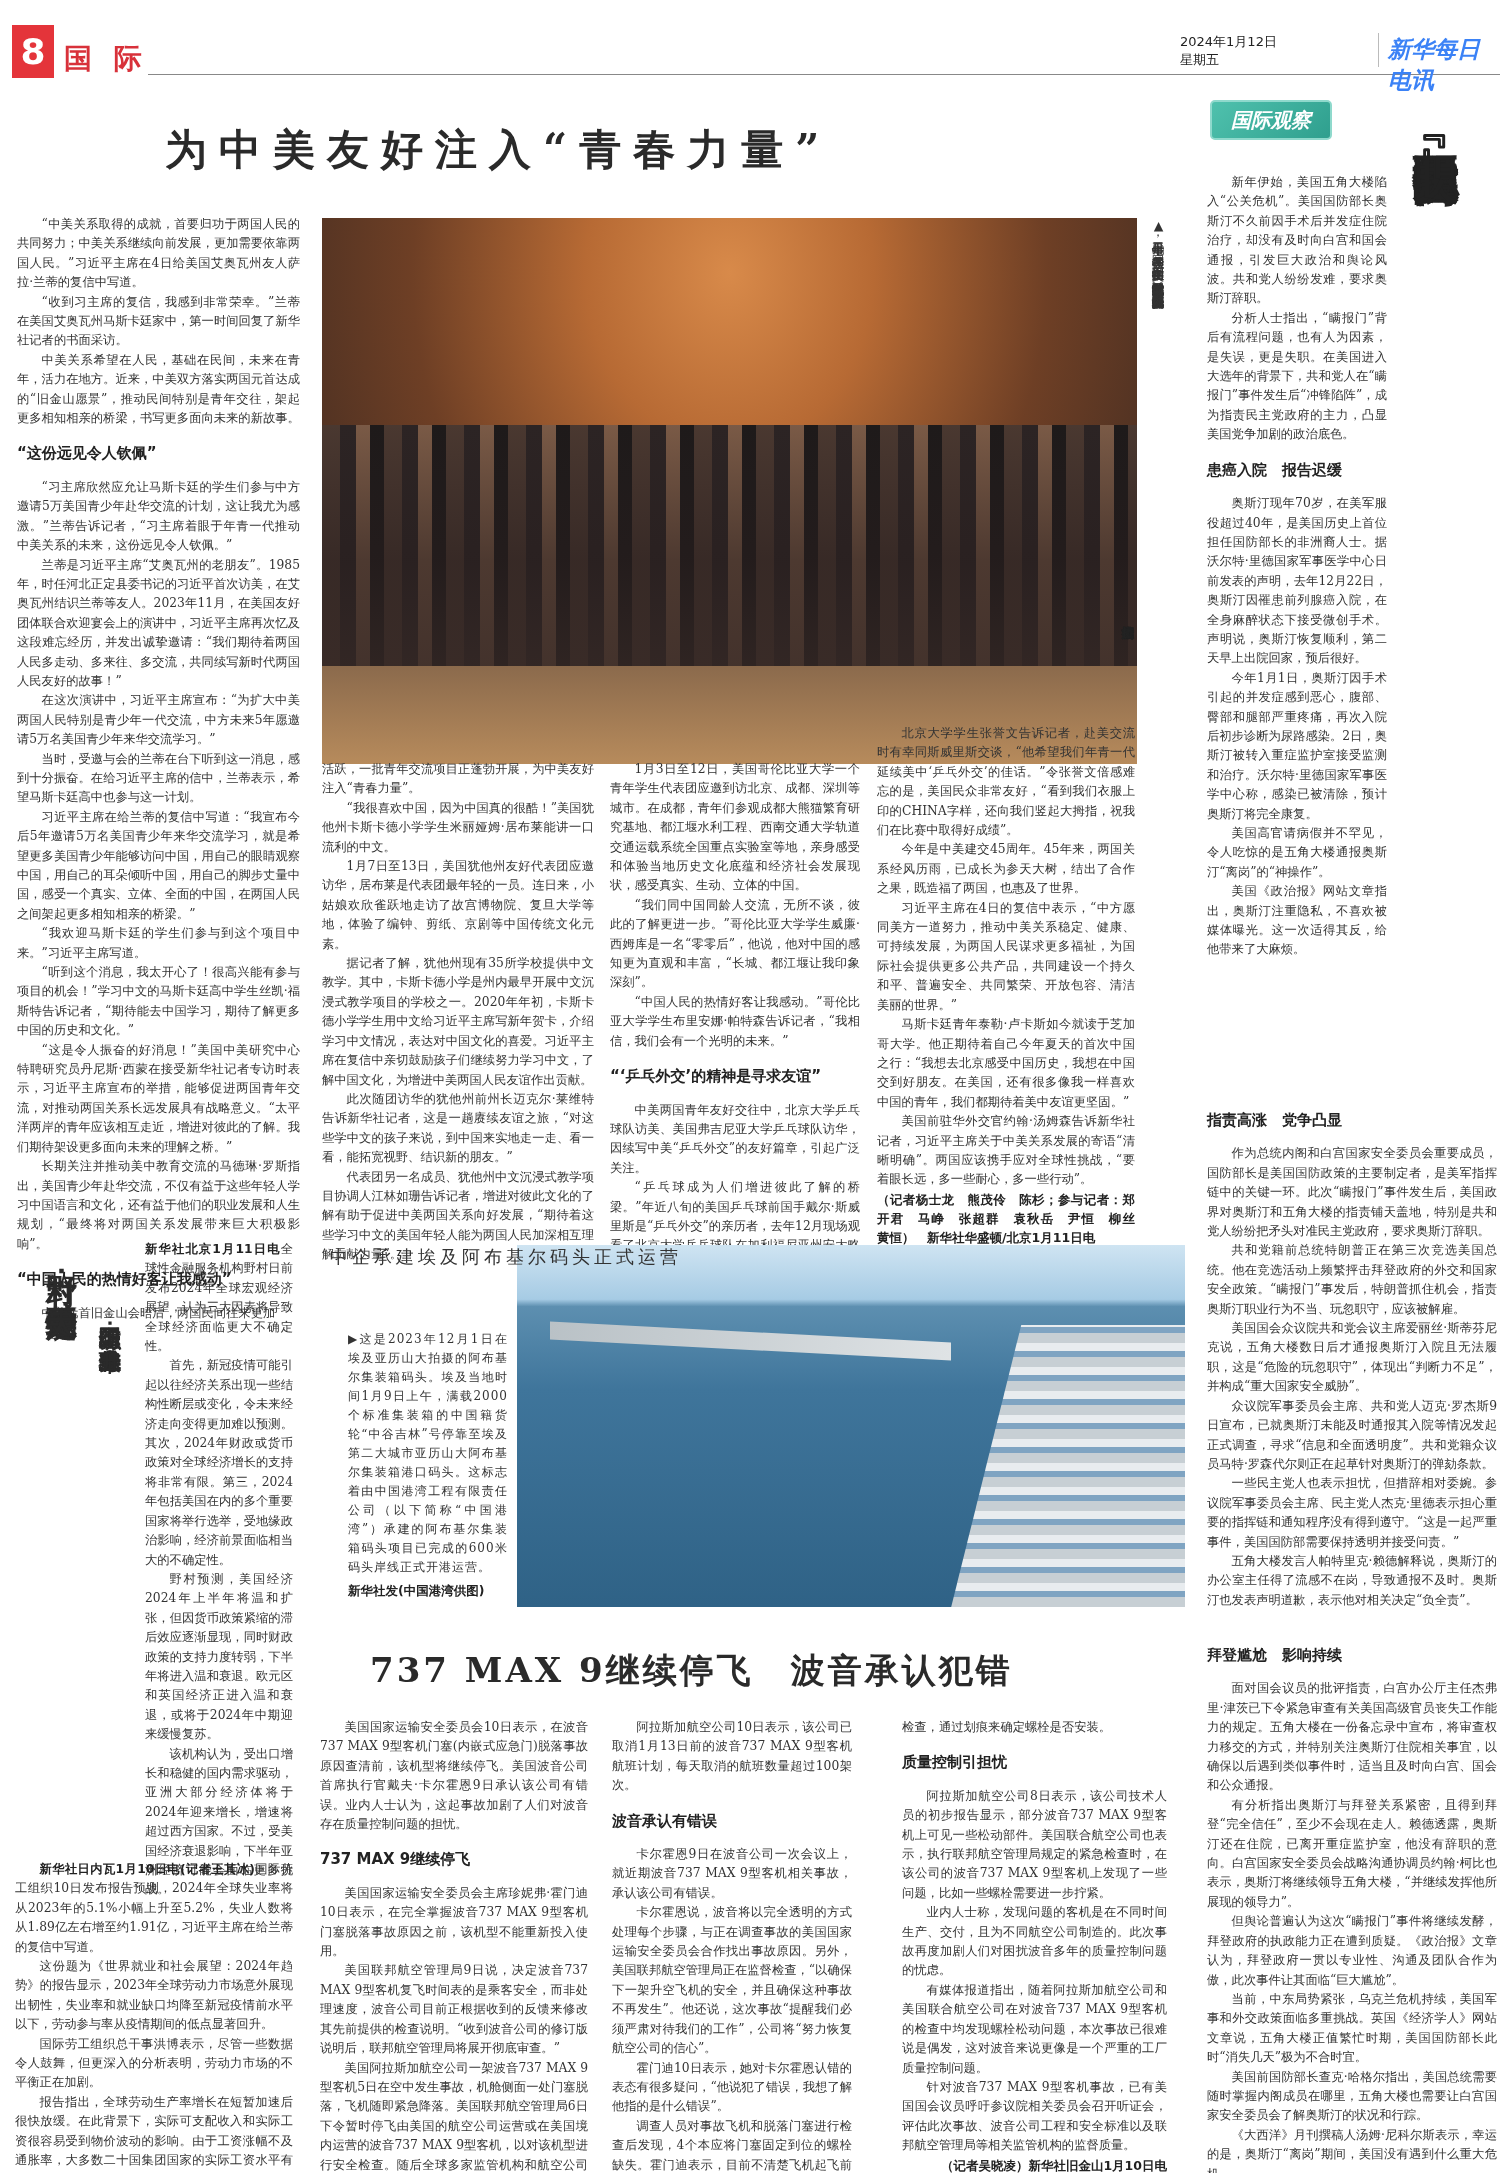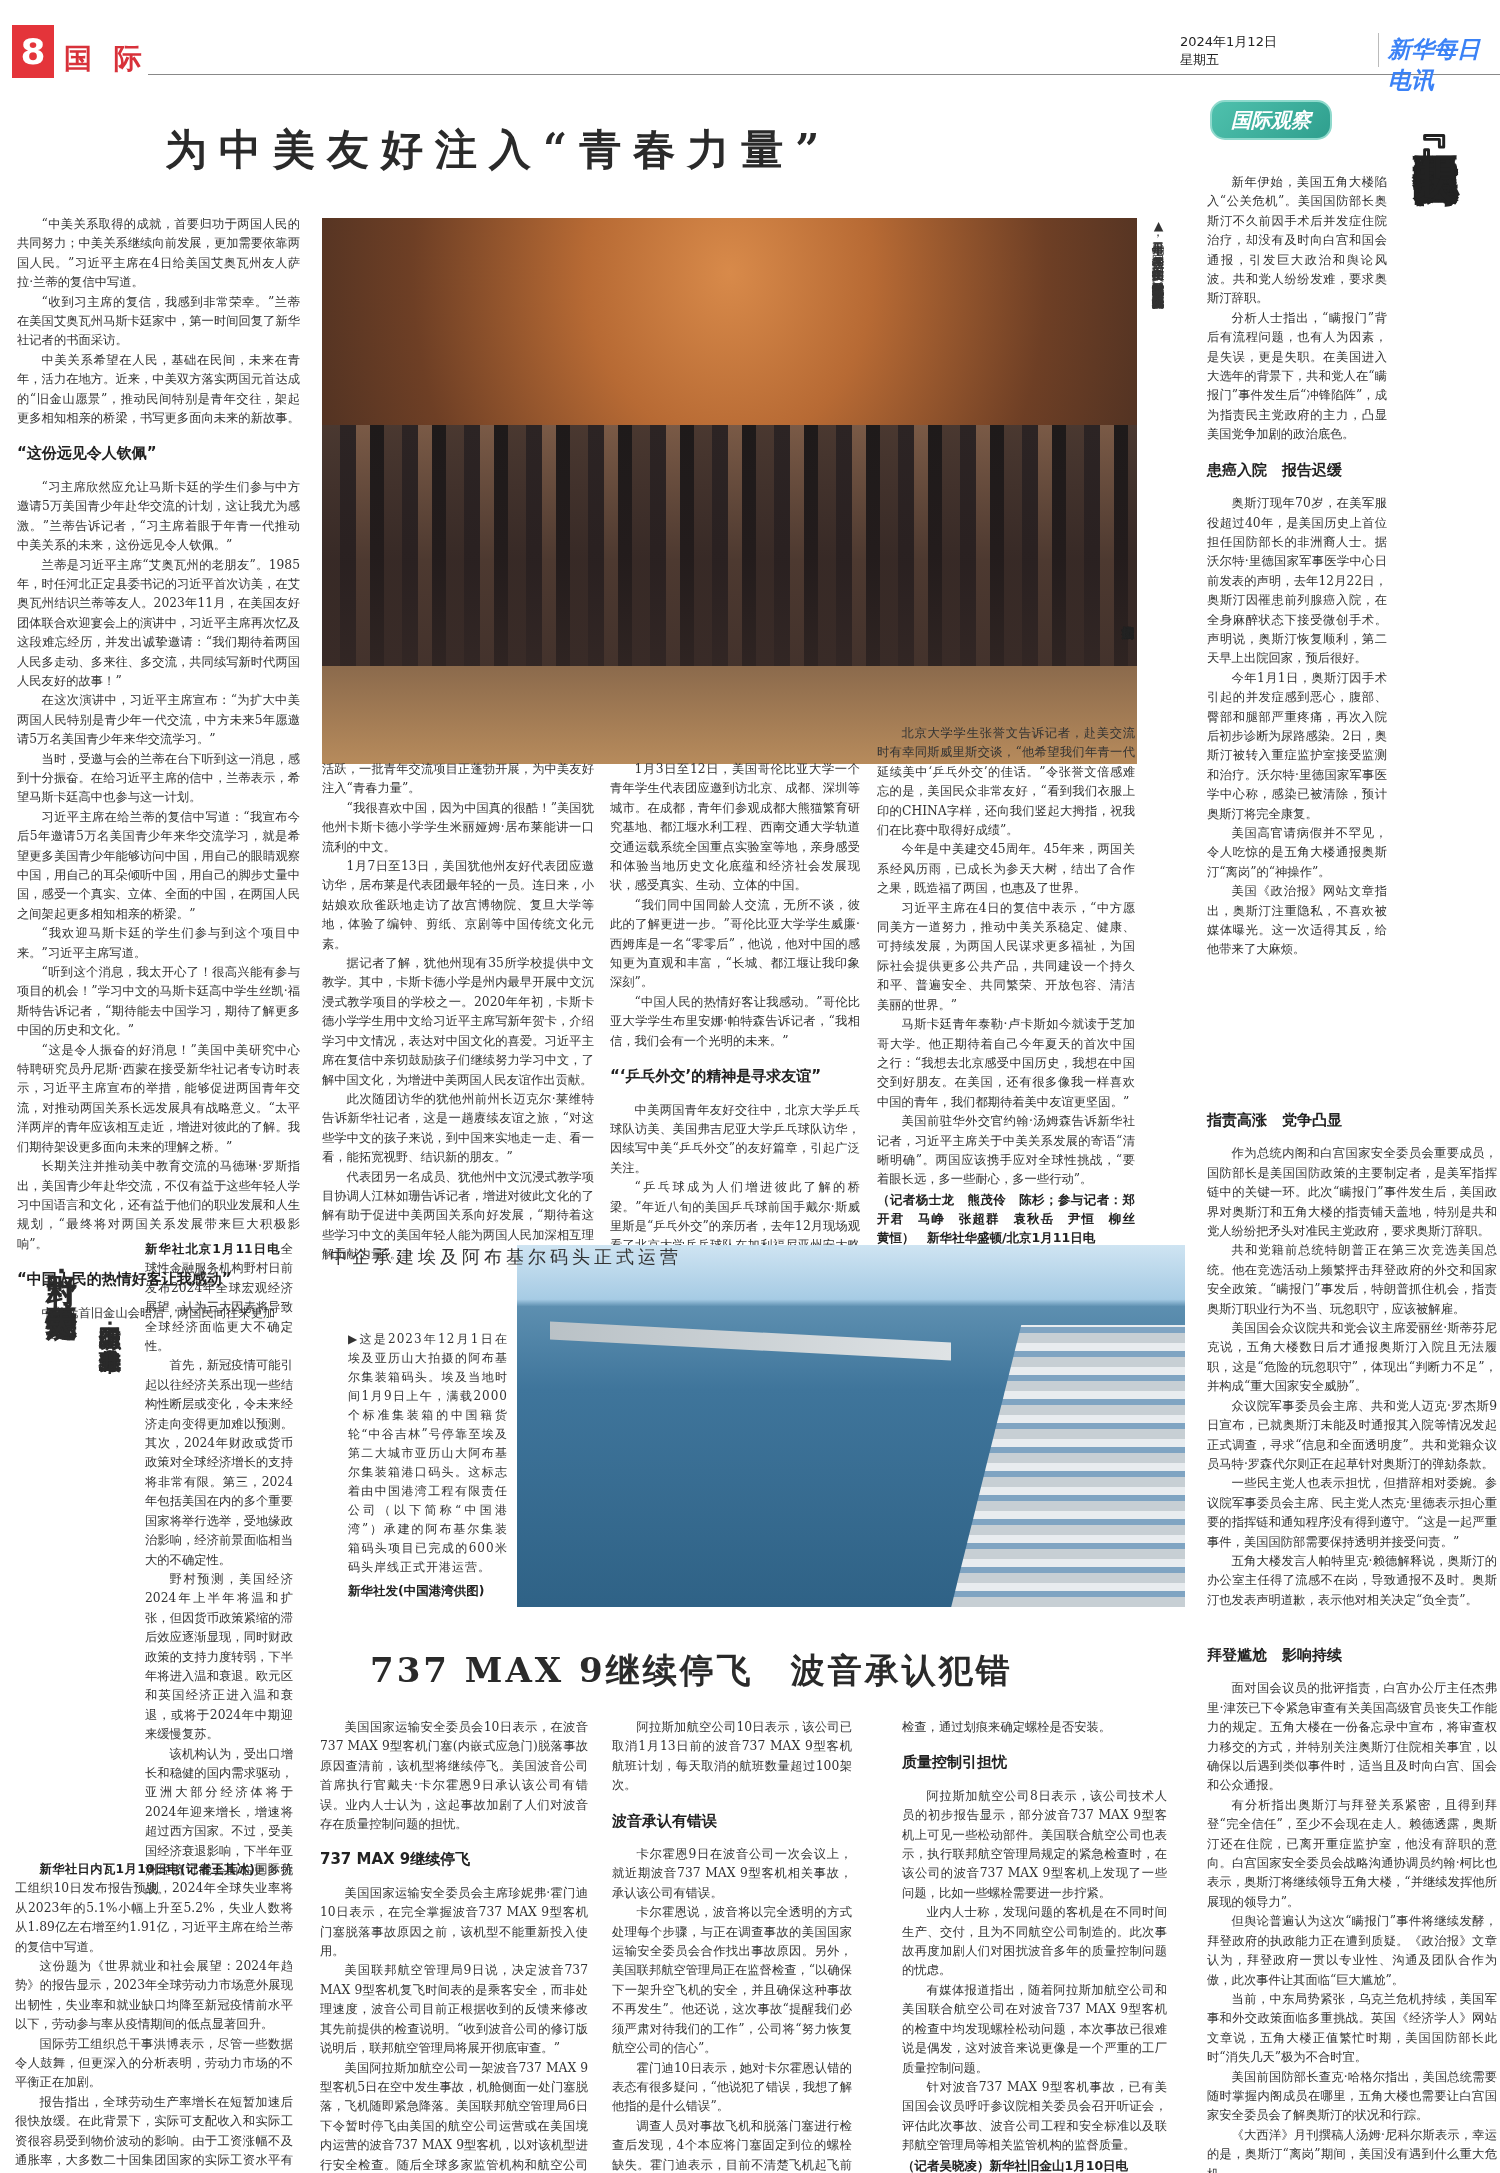--- a/index.html
+++ b/index.html
@@ -23,21 +23,21 @@
 #photo1 .crowd{position:absolute;left:0;right:0;bottom:0;height:62%;background:
  linear-gradient(180deg,rgba(60,40,35,0) 0%,rgba(40,30,30,.55) 40%,#3a2c28 100%),
  repeating-linear-gradient(90deg,#4a3830 0 18px,#2c2424 18px 34px,#7a5a46 34px 48px,#1e1a1a 48px 62px)}
 #photo1 .floor{position:absolute;left:0;right:0;bottom:0;height:18%;background:linear-gradient(180deg,#8b6a4c,#b78b5c)}
 #photo1-cap{left:1150px;top:218px;height:548px;font-size:12.5px;line-height:17px;color:#333}
 #photo1-credit{left:1119px;top:616px;font-size:12.5px;font-weight:bold;color:#222;font-family:"DejaVu Sans",sans-serif}
 #col1{left:17px;top:215px;width:283px}
 #col2{left:322px;top:760px;width:272px}
 #col3{left:610px;top:760px;width:250px}
 #col4{left:877px;top:724px;width:258px}
-#badge{left:1210px;top:100px;width:122px;height:40px;background:linear-gradient(135deg,#4fc1ad,#2f9f8e);border:2px solid #8fd9cc;border-radius:15px;color:#fff;font-family:"DejaVu Sans",sans-serif;font-weight:bold;font-style:italic;font-size:20px;text-align:center;line-height:36px}
+#badge{left:1210px;top:100px;width:122px;height:40px;background:linear-gradient(135deg,#4fc1ad,#2f9f8e);border:2px solid #8fd9cc;border-radius:5px;color:#fff;font-family:"DejaVu Sans",sans-serif;font-weight:bold;font-style:italic;font-size:20px;text-align:center;line-height:36px}
 #side-title{left:1408px;top:120px;font-size:46px;font-weight:bold;line-height:58px;color:#222}
 #side-col{left:1207px;top:173px;width:180px}
 #side-wide{left:1207px;top:1095px;width:290px}
 #side-wide2{left:1207px;top:1630px;width:290px}
 #port-title{left:330px;top:1245px;font-size:18px;letter-spacing:4px;color:#333}
 #port-photo{left:517px;top:1245px;width:668px;height:362px;background:
  linear-gradient(180deg,#cfe4f2 0%,#a6cbe4 15%,#5d8fb0 17%,#3f759b 40%,#2f6286 100%)}
 #port-photo .pier{position:absolute;left:5%;top:24%;width:60%;height:5%;background:linear-gradient(90deg,#b9c1c6,#dfe3e5);transform:skewY(3deg)}
 #port-photo .yard{position:absolute;right:0;top:22%;width:35%;height:78%;background:repeating-linear-gradient(0deg,#c7cfd4 0 10px,#7fa4c2 10px 16px,#e8ecef 16px 24px);clip-path:polygon(30% 0,100% 0,100% 100%,0 100%)}
 #port-cap{left:348px;top:1330px;width:160px;font-size:12px;line-height:19px;color:#333;text-align:justify;letter-spacing:1px}
@@ -192,14 +192,14 @@
   <p>霍门迪10日表示，她对卡尔霍恩认错的表态有很多疑问，“他说犯了错误，我想了解他指的是什么错误”。</p>
   <p>调查人员对事故飞机和脱落门塞进行检查后发现，4个本应将门塞固定到位的螺栓缺失。霍门迪表示，目前不清楚飞机起飞前这些螺栓是否安装到位，还是螺栓在门塞脱落时掉落。国家运输安全委员会实验室将对门塞进行显微镜</p>
 </div>
 <div id="b-col3" class="abs p">
   <p style="text-indent:0">检查，通过划痕来确定螺栓是否安装。</p>
   <div class="sub">质量控制引担忧</div>
   <p>阿拉斯加航空公司8日表示，该公司技术人员的初步报告显示，部分波音737 MAX 9型客机上可见一些松动部件。美国联合航空公司也表示，执行联邦航空管理局规定的紧急检查时，在该公司的波音737 MAX 9型客机上发现了一些问题，比如一些螺栓需要进一步拧紧。</p>
   <p>业内人士称，发现问题的客机是在不同时间生产、交付，且为不同航空公司制造的。此次事故再度加剧人们对困扰波音多年的质量控制问题的忧虑。</p>
   <p>有媒体报道指出，随着阿拉斯加航空公司和美国联合航空公司在对波音737 MAX 9型客机的检查中均发现螺栓松动问题，本次事故已很难说是偶发，这对波音来说更像是一个严重的工厂质量控制问题。</p>
   <p>针对波音737 MAX 9型客机事故，已有美国国会议员呼吁参议院相关委员会召开听证会，评估此次事故、波音公司工程和安全标准以及联邦航空管理局等相关监管机构的监督质量。</p>
-  <div class="credit" style="text-align:left">（记者吴晓凌）新华社旧金山1月10日电</div>
+  <div class="credit" style="text-align:right">（记者吴晓凌）新华社旧金山1月10日电</div>
 </div>
 
 </body></html>

